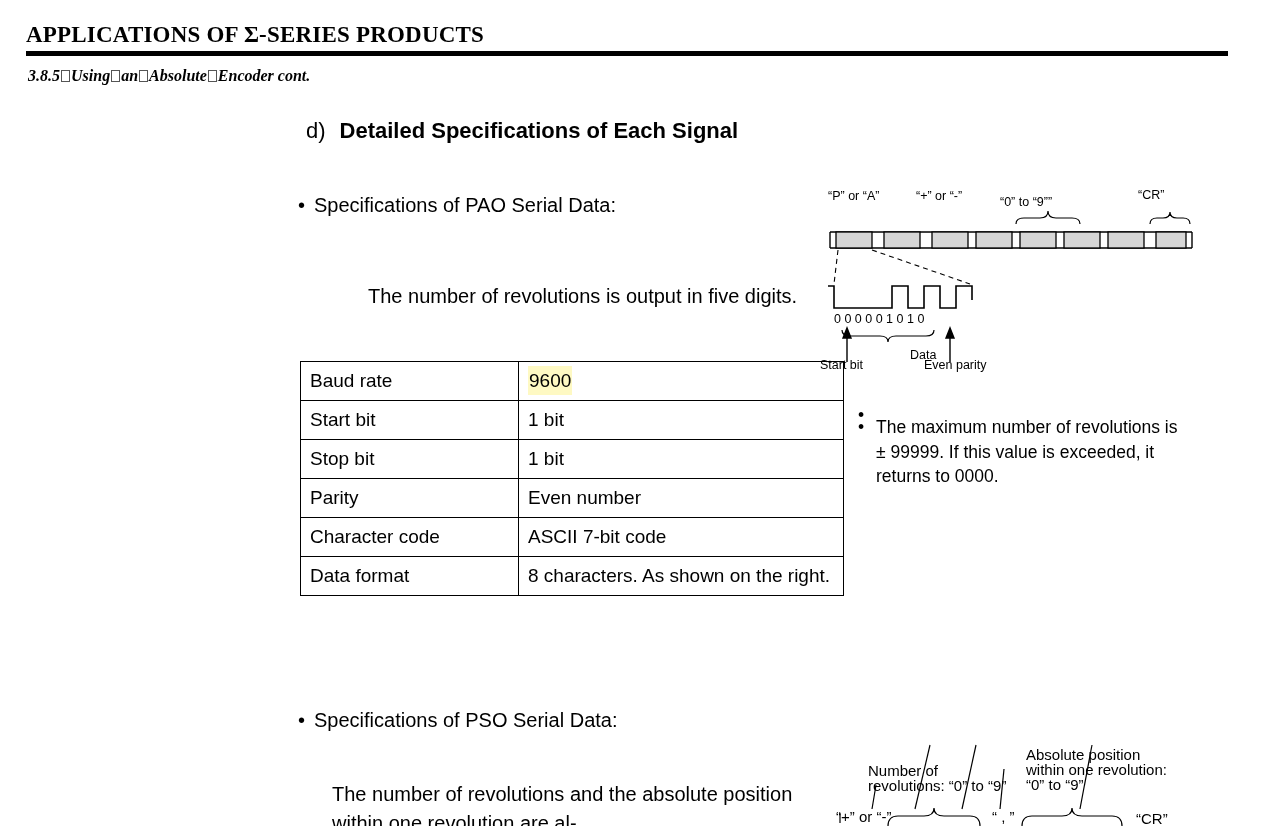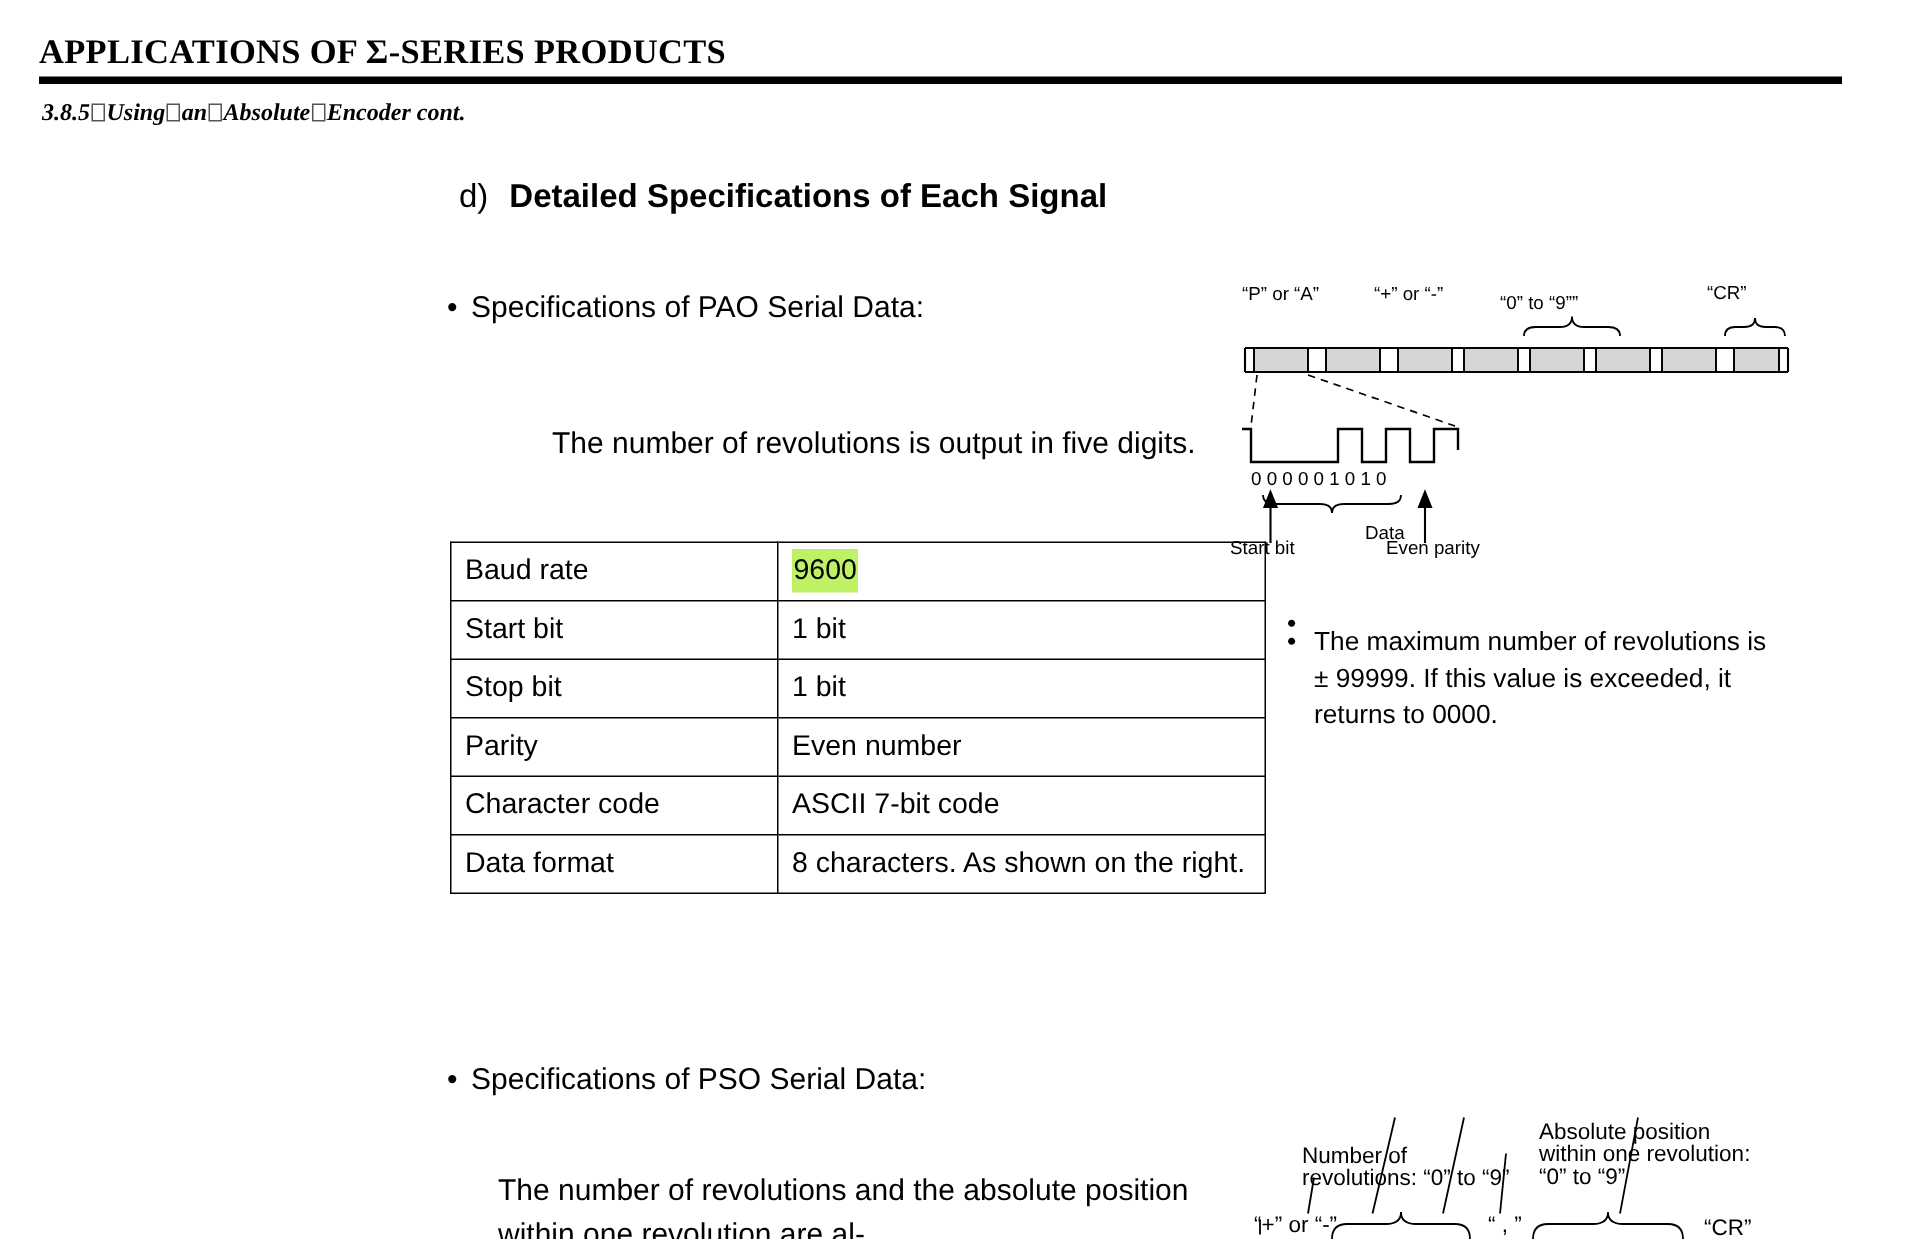--- a/index.html
+++ b/index.html
@@ -104,21 +104,21 @@
   .spec-table td {
     border: 1.5px solid #000;
     font-size: 19px;
     padding: 6px 8px 7px 9px;
     vertical-align: top;
     line-height: 25px;
   }
   .spec-table td.col-label { width: 200px; }
   .spec-table td.col-value { width: 307px; }
   .hl {
-    background: #bef264;
+    background: #fef9c3;
     padding: 4px 1px;
   }
 
   
   .notes {
     position: absolute;
     left: 856px;
     top: 403px;
     width: 330px;
     font-size: 17.5px;

